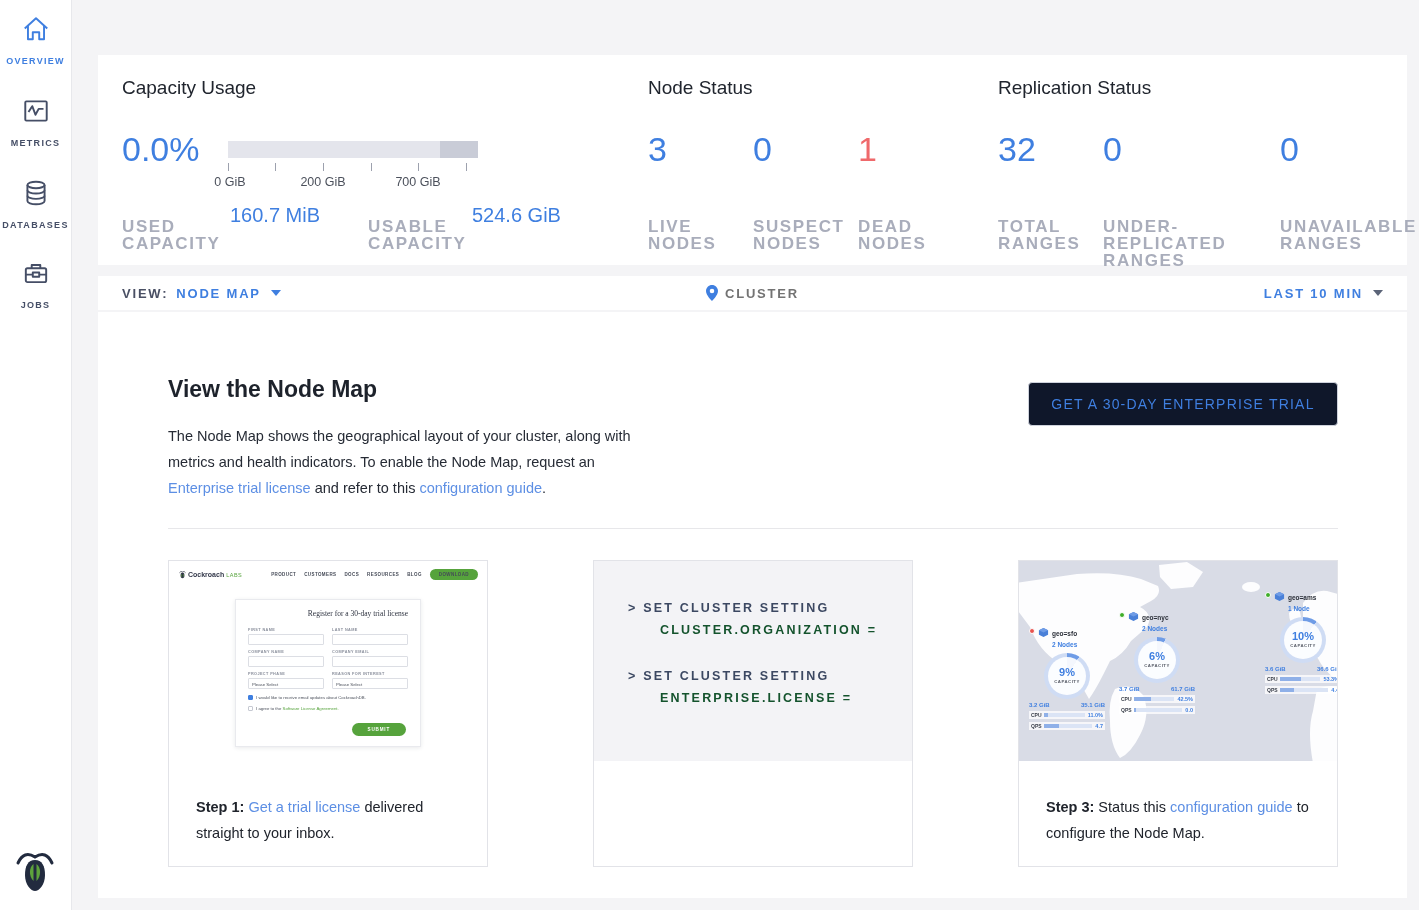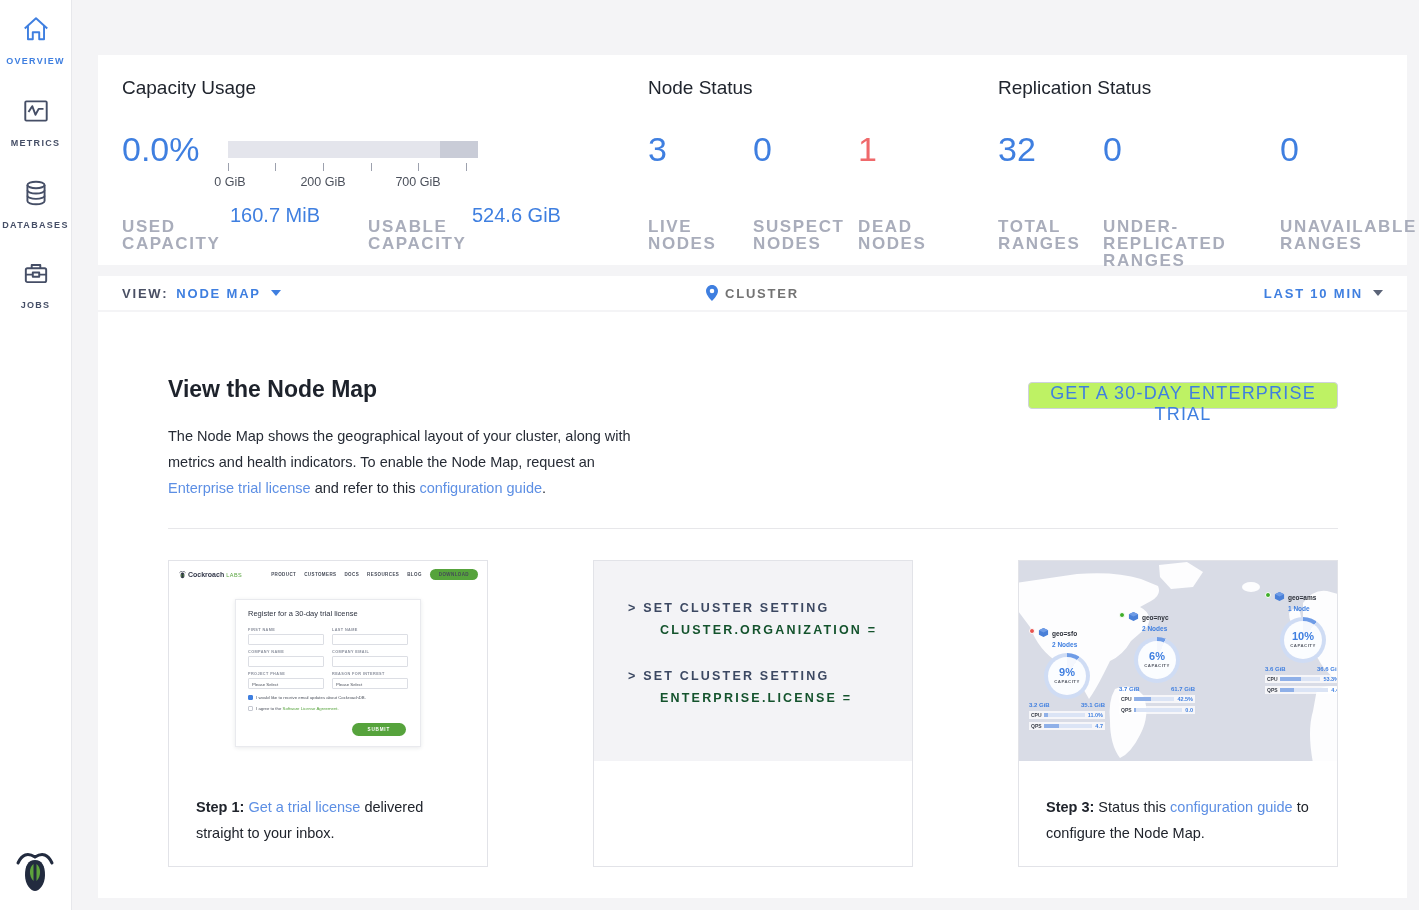--- a/index.html
+++ b/index.html
@@ -56,24 +56,24 @@
   .vb-link { font-size:13px; letter-spacing:1.8px; color:#3f7fe0; font-weight:bold; cursor:pointer; }
   .vb-cluster { font-size:13px; letter-spacing:1.8px; color:#737373; font-weight:bold; }
   .caret { width:0; height:0; border-left:5px solid transparent; border-right:5px solid transparent; border-top:6px solid #3f7fe0; margin-left:2px; }
   .caret.gray { border-top-color:#5b6478; }
   
   .main-panel { top:312px; height:586px; }
   .nm-title { position:absolute; left:70px; top:64px; font-size:23px; font-weight:700; color:#1d222b; }
   .nm-desc { position:absolute; left:70px; top:111px; width:468px; font-size:14.5px; line-height:26px; color:#262b35; }
   a.link { color:#5d8fe4; text-decoration:none; cursor:pointer; }
   .trial-btn {
-    position:absolute; left:930px; top:70px; width:310px; height:27px;
-    background:#bef264; border:1px solid #ced2dc; border-radius:4px;
+    position:absolute; left:930px; top:70px; width:310px; height:44px;
+    background:#0f172a; border:1px solid #ced2dc; border-radius:4px;
     font-family:"Liberation Sans",sans-serif;
-    font-size:18px; letter-spacing:1.2px; color:#3f7fe0; cursor:pointer;
+    font-size:14px; letter-spacing:1.2px; color:#3f7fe0; cursor:pointer;
   }
   .divider { position:absolute; left:70px; top:216px; width:1170px; height:1px; background:#e7e7ea; }
   .card {
     position:absolute; top:248px; width:320px; height:307px;
     background:#fff; border:1px solid #e2e3e8;
   }
   .card .caption { position:absolute; left:27px; right:18px; top:233px; font-size:14.5px; line-height:26px; color:#20242c; }
   .caption b { font-weight:700; }
   
   .mini-site { position:absolute; inset:0 0 auto 0; height:226px; background:#fff; }
@@ -82,21 +82,21 @@
   .ms-brand .bug { width:7px; height:9px; }
   .ms-brand .bname { font-size:7px; font-weight:bold; color:#33384a; }
   .ms-brand .bsuf { font-size:5.5px; color:#56a33c; letter-spacing:.5px; }
   .ms-nav { margin-left:auto; display:flex; align-items:center; gap:8px; }
   .ms-nav span { font-size:4.5px; letter-spacing:.4px; color:#454a57; font-weight:bold; }
   .ms-dl { background:#56a33c; color:#fff; font-size:4.5px; letter-spacing:.5px; padding:3px 9px; border-radius:8px; font-weight:bold; }
   .ms-form {
     position:absolute; left:50%; transform:translateX(-50%); top:38px; width:186px; height:148px;
     background:#fff; border:1px solid #e9eaee; box-shadow:0 1px 4px rgba(40,45,60,.10); padding:9px 12px;
   }
-  .ms-ftitle { text-align:left; font-size:7.5px; color:#2e3340; margin-bottom:7px; }
+  .ms-ftitle { text-align:right; font-size:7.5px; color:#2e3340; margin-bottom:7px;font-family:Liberation Serif, serif; }
   .ms-grid { display:grid; grid-template-columns:1fr 1fr; column-gap:8px; row-gap:2px; }
   .ms-flabel { font-size:3.8px; letter-spacing:.4px; color:#8a8f9c; font-weight:bold; margin-top:3px; }
   .ms-input { height:11px; border:1px solid #dcdee4; border-radius:1px; }
   .ms-select { height:11px; border:1px solid #dcdee4; border-radius:1px; font-size:4.3px; color:#4a4f5a; padding:3px 3px; }
   .ms-check { display:flex; align-items:center; gap:3px; margin-top:6px; }
   .ms-box { width:5px; height:5px; border:1px solid #c6c9d2; border-radius:1px; }
   .ms-box.checked { background:#3f7fe0; border-color:#3f7fe0; }
   .ms-check span { font-size:4.3px; color:#4a4f5a; }
   .ms-check .grn { color:#56a33c; }
   .ms-submit { position:absolute; right:14px; bottom:10px; background:#56a33c; color:#fff; border:none;

